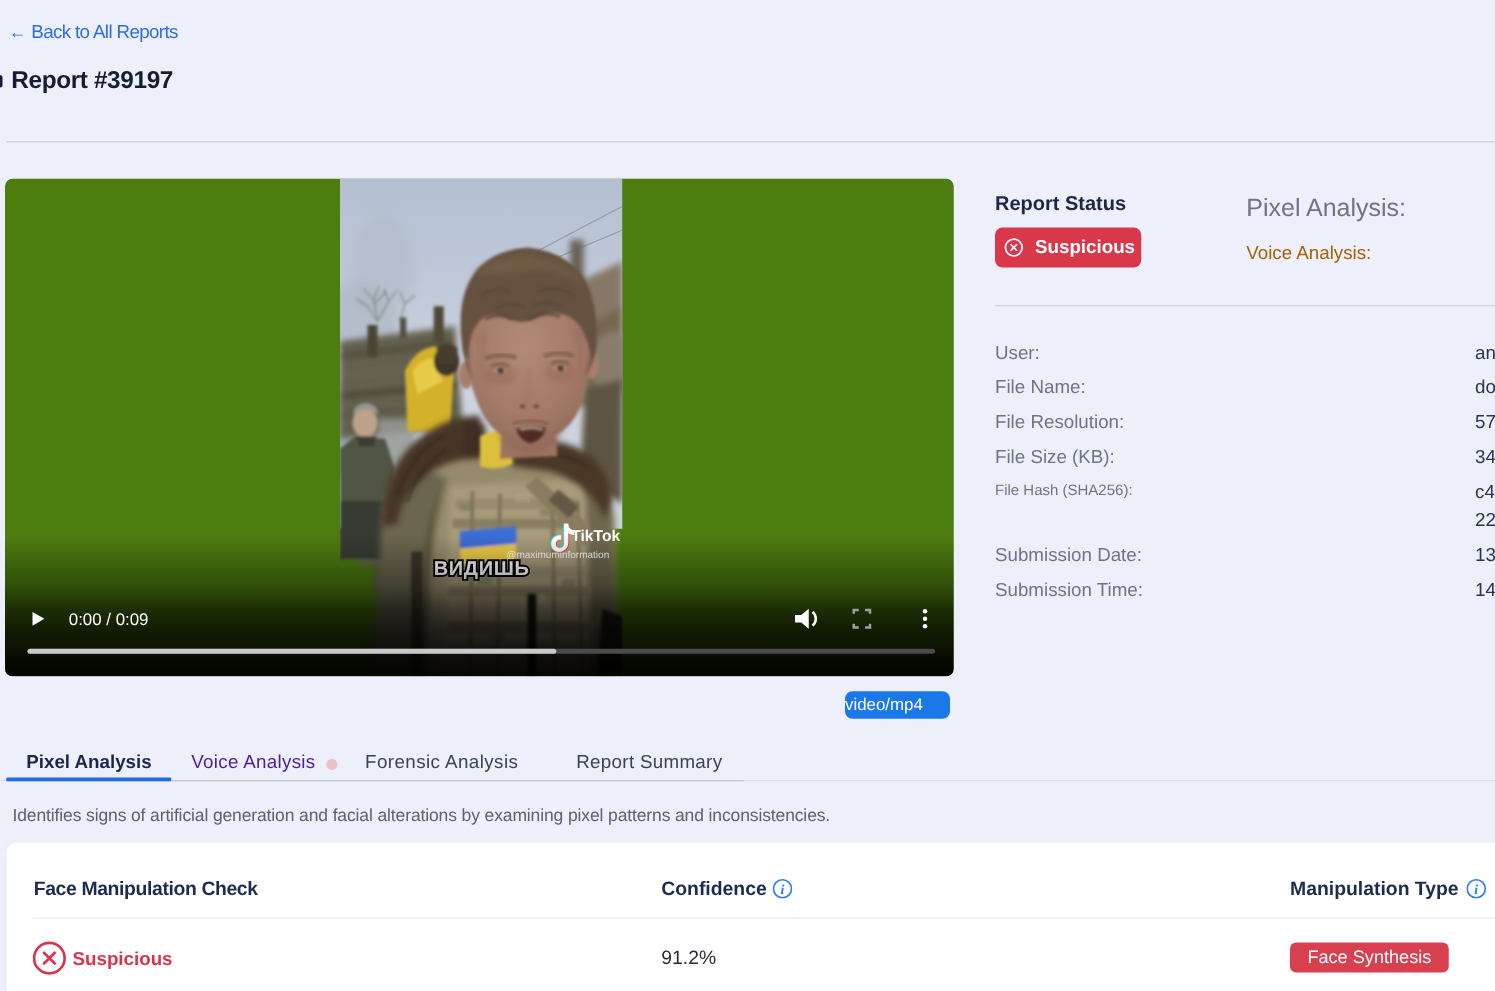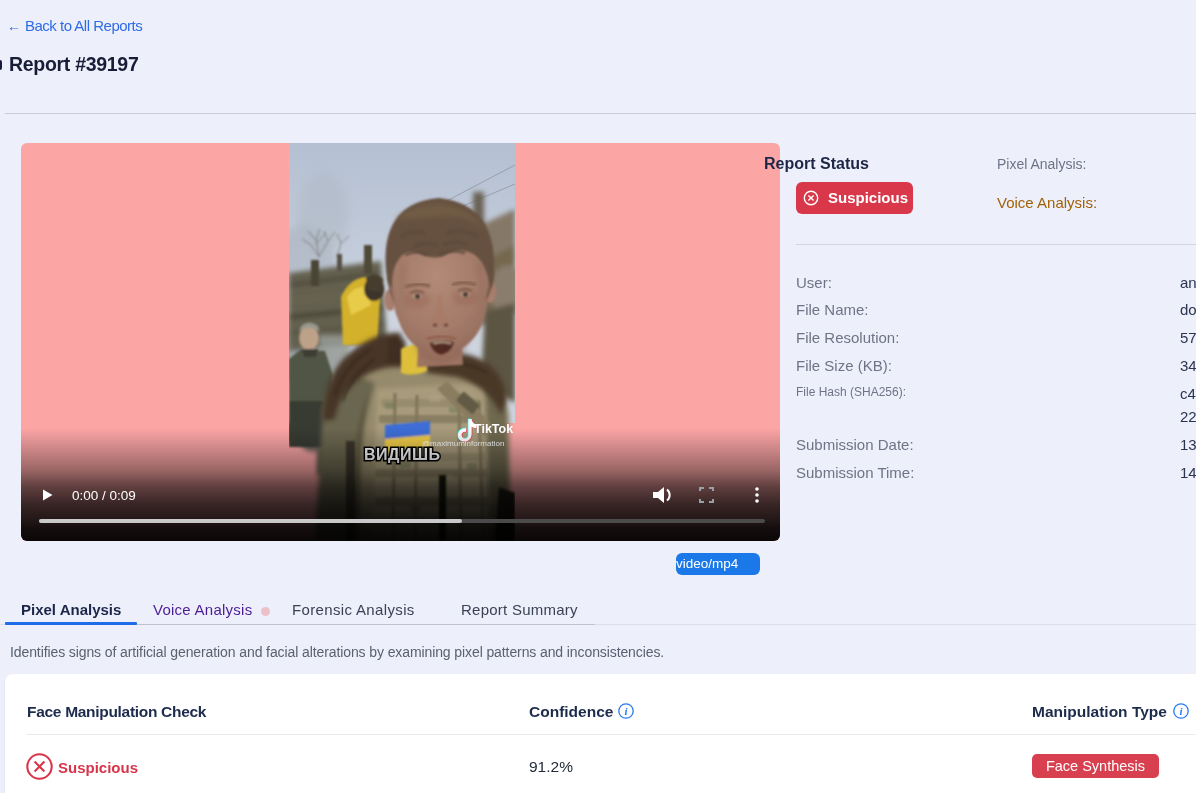--- a/index.html
+++ b/index.html
@@ -12,21 +12,21 @@
 
 <div class="abs" style="left:7px; top:17px; font-size:15px; color:#2e6ce6; letter-spacing:-0.5px;">
   <span style="font-size:14px; letter-spacing:0;">←</span><span style="display:inline-block; width:4px;"></span>Back to All Reports
 </div>
 
 <div class="abs" style="left:9px; top:53px; font-size:19.5px; font-weight:bold; color:#171d36; letter-spacing:-0.3px;">Report #39197</div>
 <div class="abs" style="left:-2px; top:60px; width:4px; height:10px; background:#171d36; border-radius:2px;"></div>
 
 <div class="abs" style="left:5px; top:113px; width:1191px; height:1px; background:#c9cbd8;"></div>
 
-<div class="abs" id="player" style="left:21px; top:143px; width:759px; height:398px; background:#fca5a5; border-radius:6px; overflow:hidden;">
+<div class="abs" id="player" style="left:4px; top:143px; width:759px; height:398px; background:#4d7c0f; border-radius:6px; overflow:hidden;">
 
   <svg class="abs" style="left:268px; top:0;" width="226" height="398" viewBox="0 0 226 398">
     <defs>
       <linearGradient id="sky" x1="0" y1="0" x2="0" y2="1">
         <stop offset="0" stop-color="#b4bfd2"></stop>
         <stop offset="0.3" stop-color="#bfc9d8"></stop>
         <stop offset="0.62" stop-color="#cdd4df"></stop>
       </linearGradient>
       <radialGradient id="faceg" cx="0.48" cy="0.4" r="0.68">
         <stop offset="0" stop-color="#b28a77"></stop>
@@ -242,22 +242,22 @@
       <circle cx="736" cy="22" r="1.8"></circle>
     </g>
 
     <rect x="18" y="40" width="726" height="4" rx="2" fill="#4b4b4b"></rect>
     <rect x="18" y="40" width="423" height="4" rx="2" fill="#c9c9c9"></rect>
   </svg>
 </div>
 
 <div class="abs" style="left:676px; top:553px; width:84px; height:22px; background:#1a78e8; border-radius:6px; color:#fff; font-size:13.5px; line-height:22px;">video/mp4</div>
 
-<div class="abs" style="left:764px; top:155px; font-size:16px; font-weight:bold; color:#1c2746;">Report Status</div>
-<div class="abs" style="left:997px; top:156px; font-size:14px; color:#6e7486;">Pixel Analysis:</div>
+<div class="abs" style="left:796px; top:155px; font-size:16px; font-weight:bold; color:#1c2746;">Report Status</div>
+<div class="abs" style="left:997px; top:156px; font-size:20px; color:#6e7486;">Pixel Analysis:</div>
 <div class="abs" style="left:997px; top:194px; font-size:15px; color:#a16207;">Voice Analysis:</div>
 
 <div class="abs" style="left:796px; top:182px; width:117px; height:32px; background:#d9384a; border-radius:6px;">
   <svg class="abs" style="left:7px; top:8px;" width="16" height="16" viewBox="0 0 16 16">
     <circle cx="8" cy="8" r="6.7" stroke="#fff" stroke-width="1.4" fill="none"></circle>
     <path d="M5.4,5.4 L10.6,10.6 M10.6,5.4 L5.4,10.6" stroke="#fff" stroke-width="1.4"></path>
   </svg>
   <span class="abs" style="left:32px; top:7px; color:#fff; font-size:15px; font-weight:bold;">Suspicious</span>
 </div>
 

